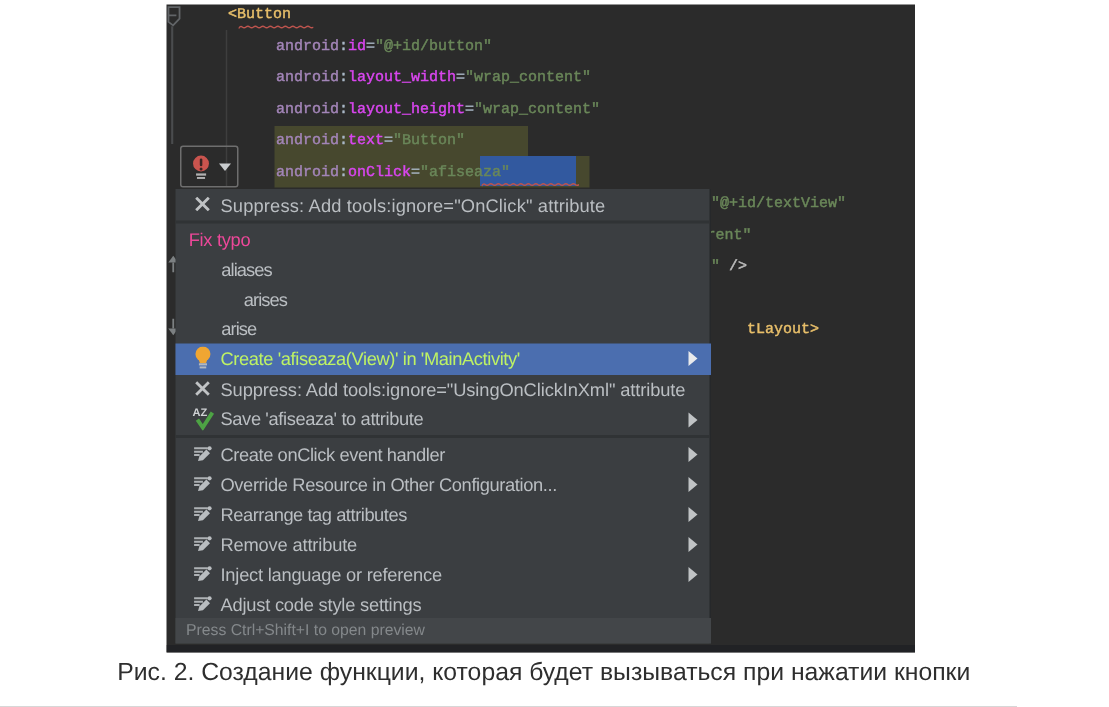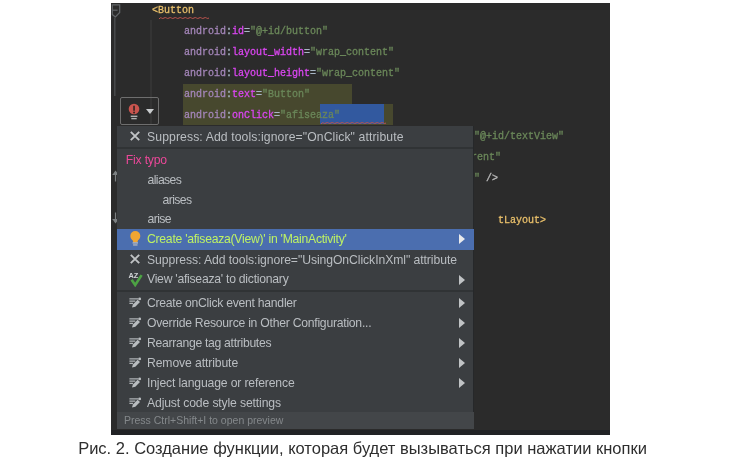--- a/index.html
+++ b/index.html
@@ -90,21 +90,21 @@
       <div class="abs" style="left:111px;top:429.5px;width:499px;height:5.5px;background:#212225;"></div>
 
       
       <div class="abs menutext" style="left:147px;top:129.5px;line-height:14px;letter-spacing:0.11px;">Suppress: Add tools:ignore="OnClick" attribute</div>
       <div class="abs menutext" style="left:125.8px;top:153px;line-height:14px;color:#ec4899;letter-spacing:-0.2px;">Fix typo</div>
       <div class="abs menutext" style="left:147.5px;top:173px;line-height:14px;letter-spacing:-0.6px;">aliases</div>
       <div class="abs menutext" style="left:147.5px;top:192.5px;line-height:14px;letter-spacing:-0.6px;margin-left:15px;">arises</div>
       <div class="abs menutext" style="left:147.5px;top:212px;line-height:14px;letter-spacing:-0.6px;">arise</div>
       <div class="abs menutext" style="left:147px;top:232.3px;line-height:14px;color:#bef264;letter-spacing:-0.26px;">Create 'afiseaza(View)' in 'MainActivity'</div>
       <div class="abs menutext" style="left:147px;top:252.5px;line-height:14px;letter-spacing:-0.07px;">Suppress: Add tools:ignore="UsingOnClickInXml" attribute</div>
-      <div class="abs menutext" style="left:147px;top:271.5px;line-height:14px;letter-spacing:-0.25px;">View 'afiseaza' to dictionary</div>
+      <div class="abs menutext" style="left:147px;top:271.5px;line-height:14px;letter-spacing:-0.25px;">Save 'afiseaza' to attribute</div>
       <div class="abs menutext" style="left:147px;top:295.5px;line-height:14px;letter-spacing:-0.27px;">Create onClick event handler</div>
       <div class="abs menutext" style="left:147px;top:315.5px;line-height:14px;letter-spacing:-0.25px;">Override Resource in Other Configuration...</div>
       <div class="abs menutext" style="left:147px;top:336px;line-height:14px;letter-spacing:-0.3px;">Rearrange tag attributes</div>
       <div class="abs menutext" style="left:147px;top:355.5px;line-height:14px;letter-spacing:-0.11px;">Remove attribute</div>
       <div class="abs menutext" style="left:147px;top:375.5px;line-height:14px;letter-spacing:-0.15px;">Inject language or reference</div>
       <div class="abs menutext" style="left:147px;top:395.5px;line-height:14px;letter-spacing:-0.14px;text-align:right;">Adjust code style settings</div>
 
       
       <svg class="abs" style="left:129.5px;top:130.8px;" width="10" height="10" viewBox="0 0 10 10">
           <path d="M0.8 0.8 L9.2 9.2 M9.2 0.8 L0.8 9.2" stroke="#c0c3c5" stroke-width="1.9"></path>

